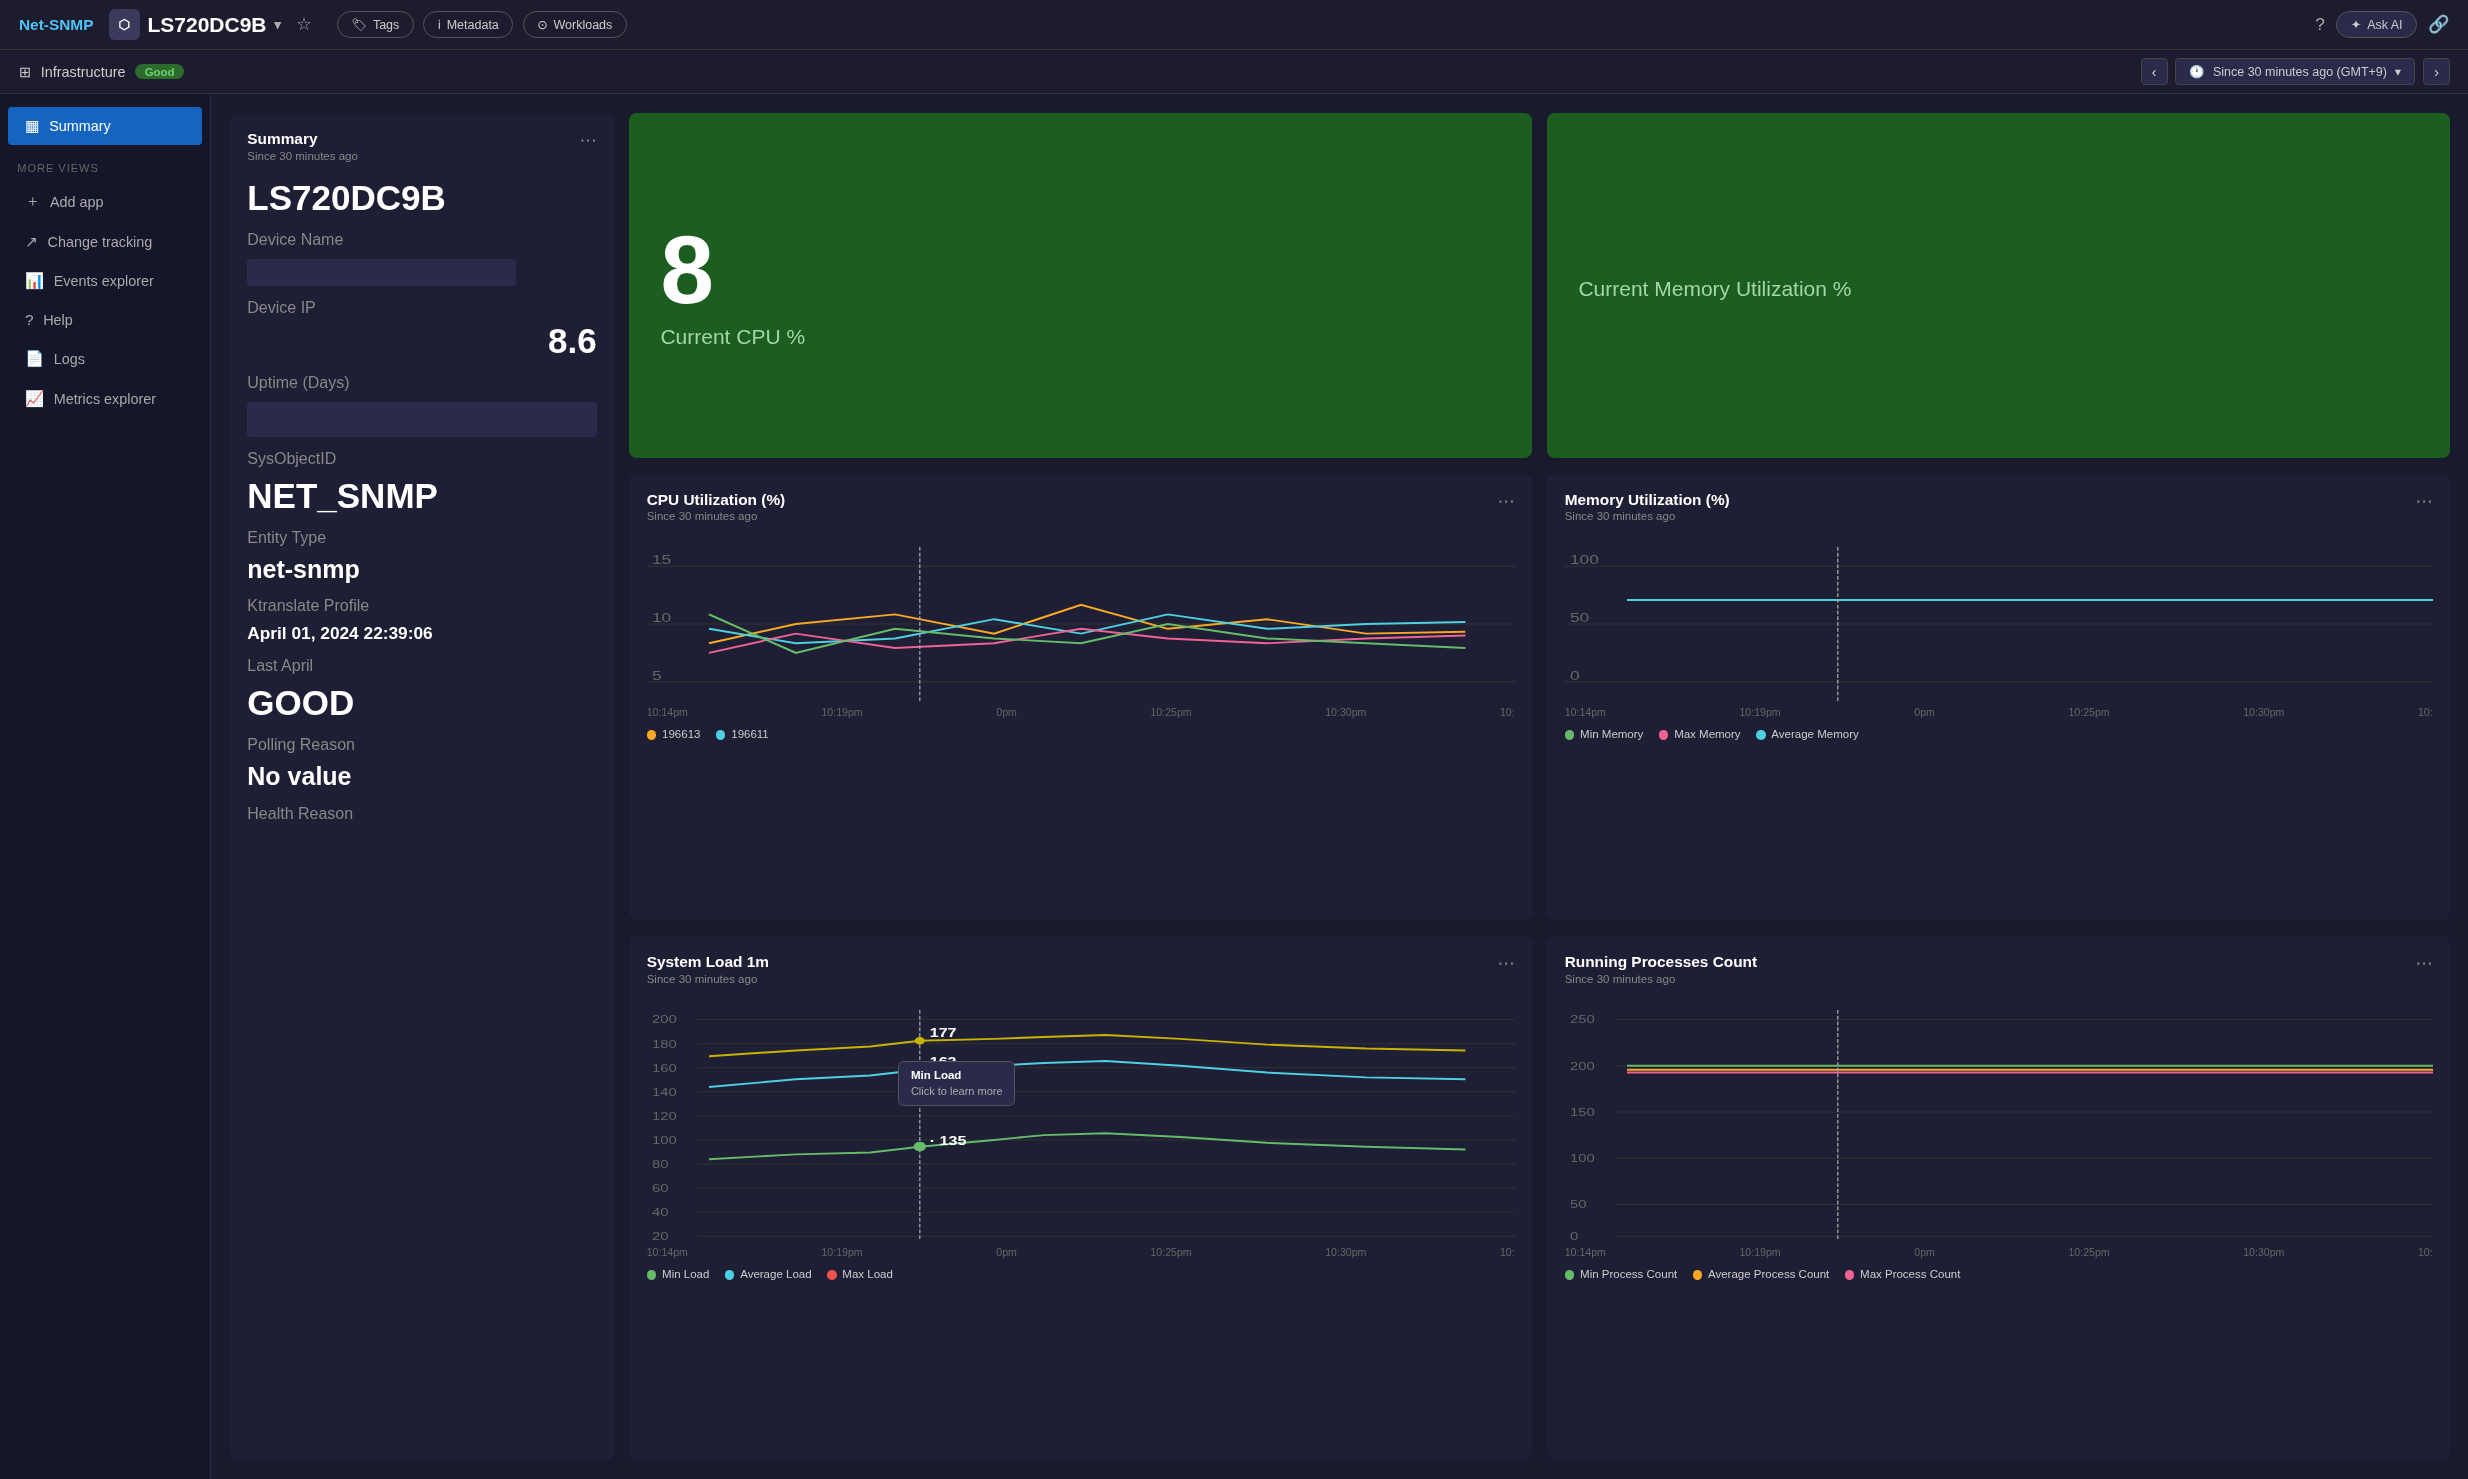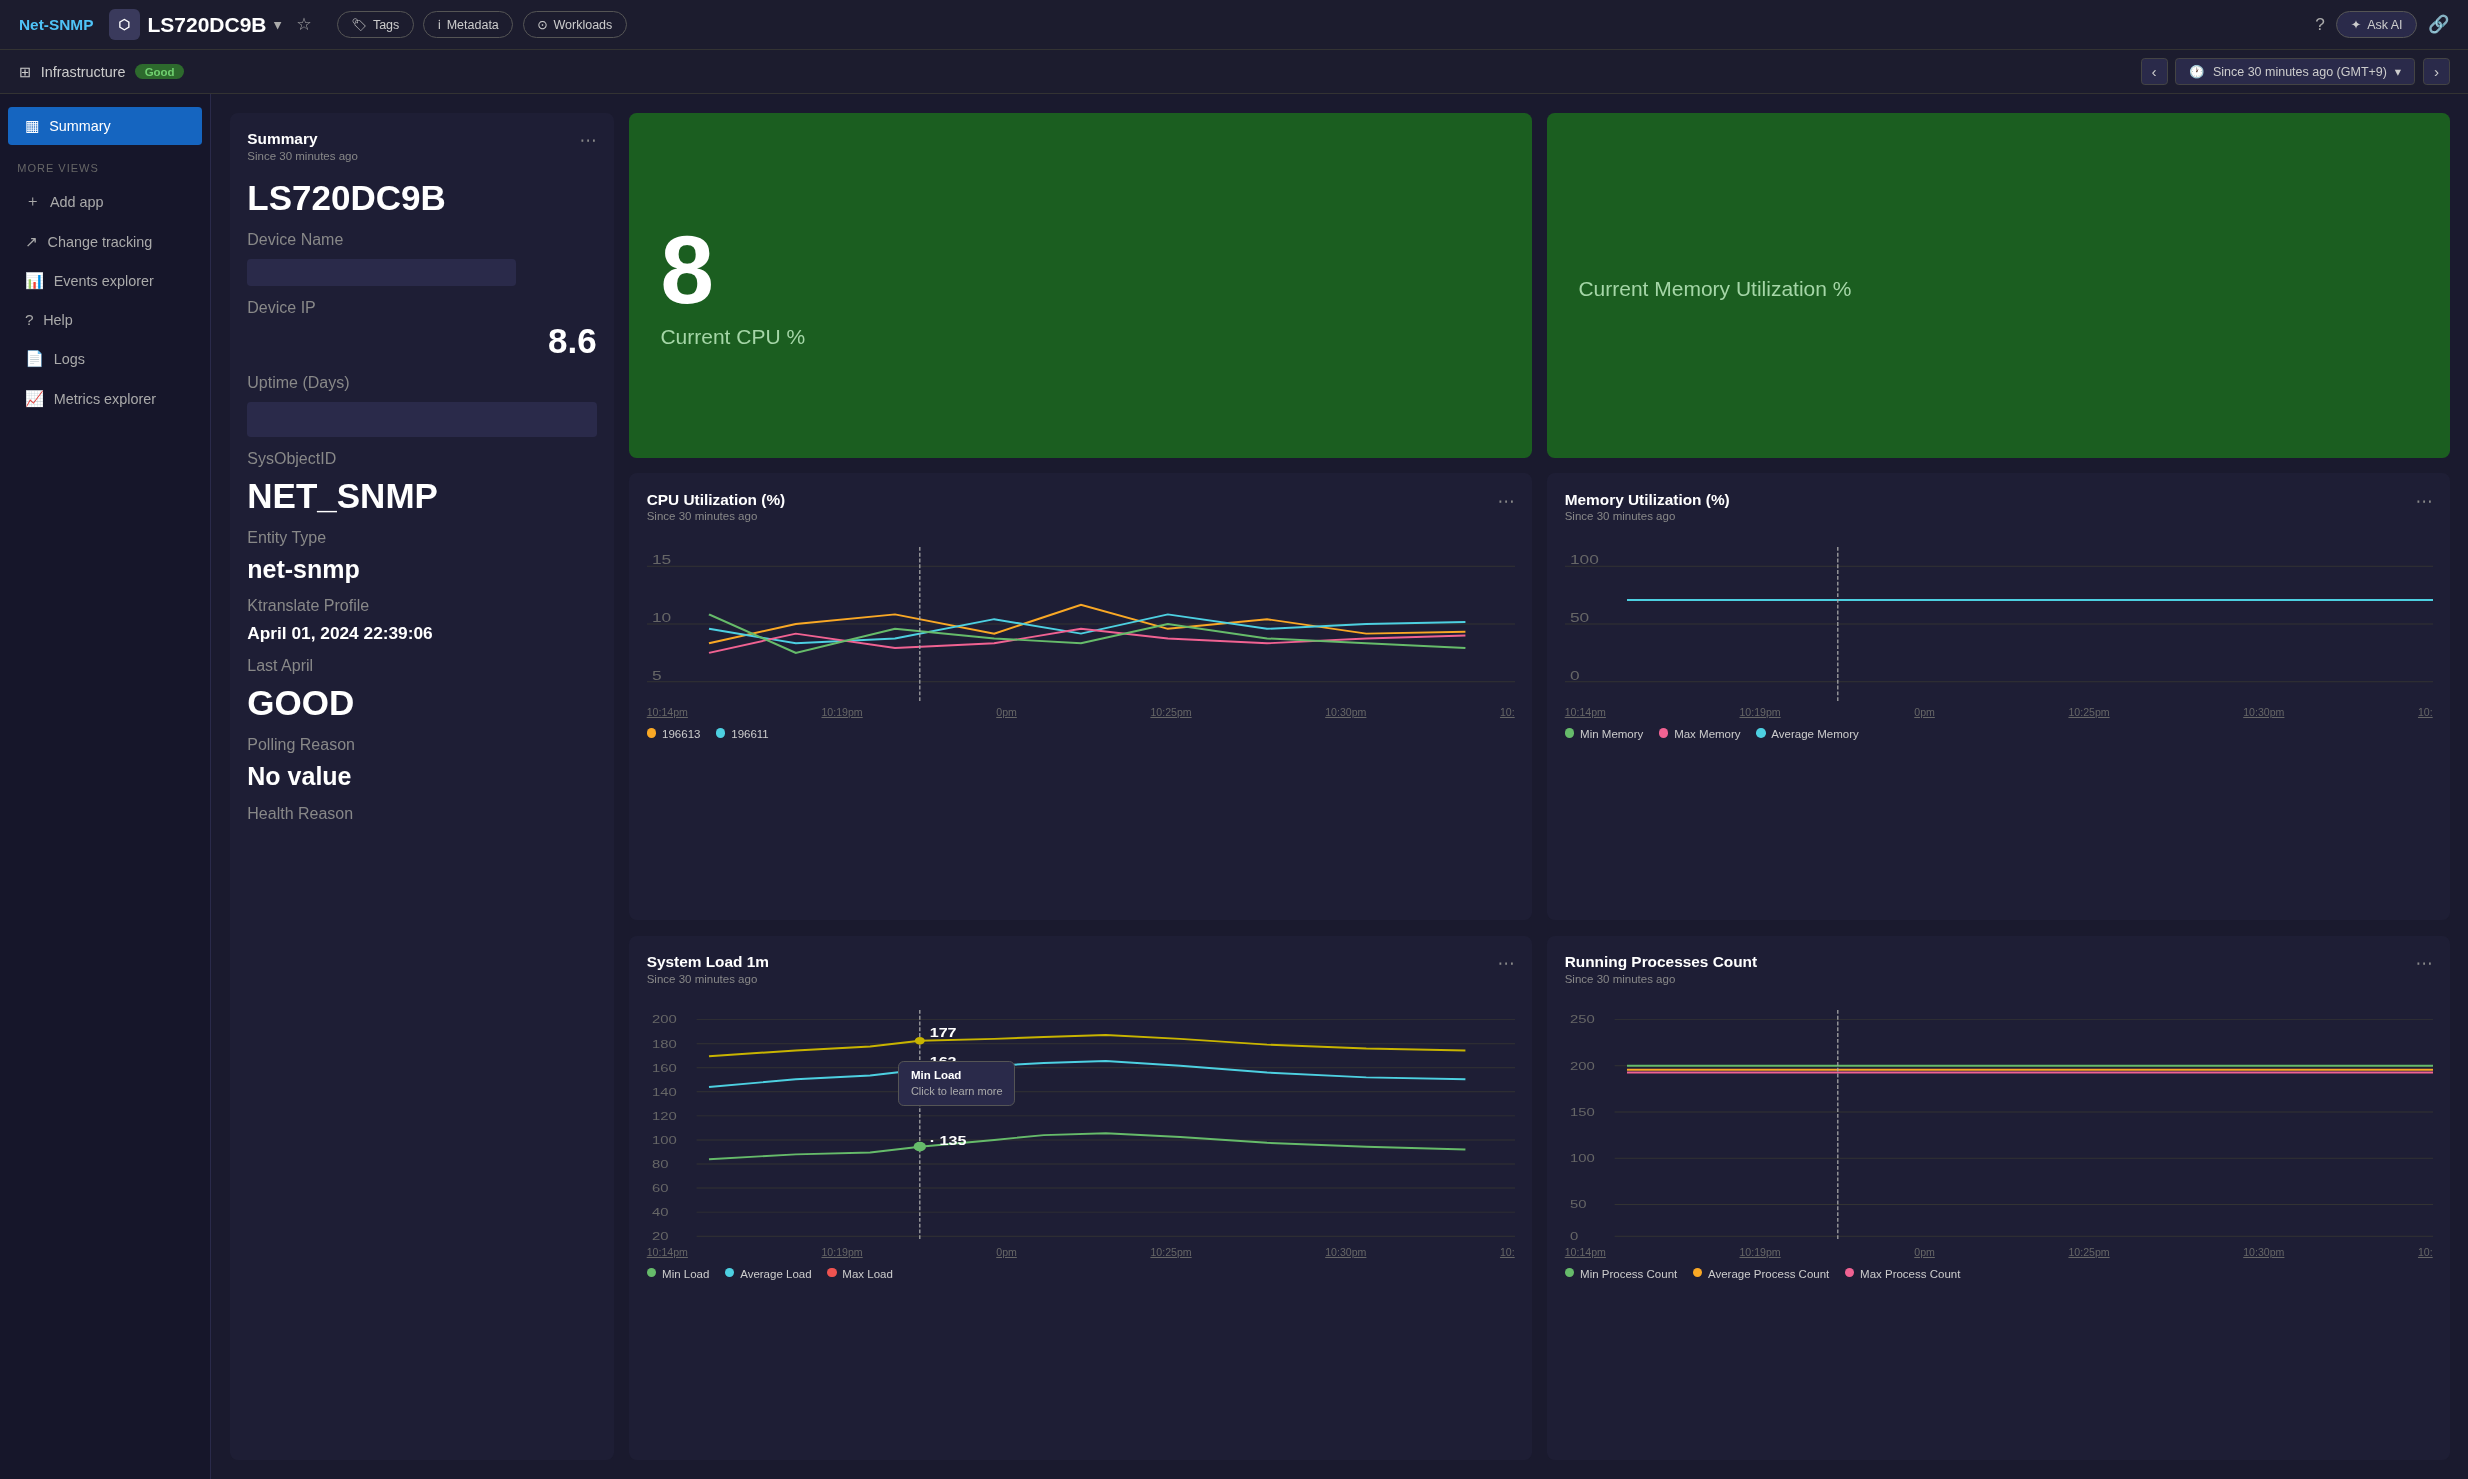--- a/index.html
+++ b/index.html
@@ -273,31 +273,30 @@
       width: 100%;
       height: 154px;
       margin-top: 9.6px;
     }
     .chart-axis-labels {
       display: flex;
       justify-content: space-between;
       font-size: 10.6px;
       color: #666;
       margin-top: 2px;
-      text-decoration: underline;
     }
     .legend {
       display: flex;
       gap: 15.4px;
       margin-top: 9.6px;
       flex-wrap: wrap;
     }
     .legend-item {
       display: flex;
-      align-items: flex-start;
+      align-items: flex-end;
       gap: 5.8px;
       font-size: 11.5px;
       color: #ccc;
     }
     .legend-dot {
       width: 9.6px;
       height: 9.6px;
       border-radius: 50%;
     }
 

